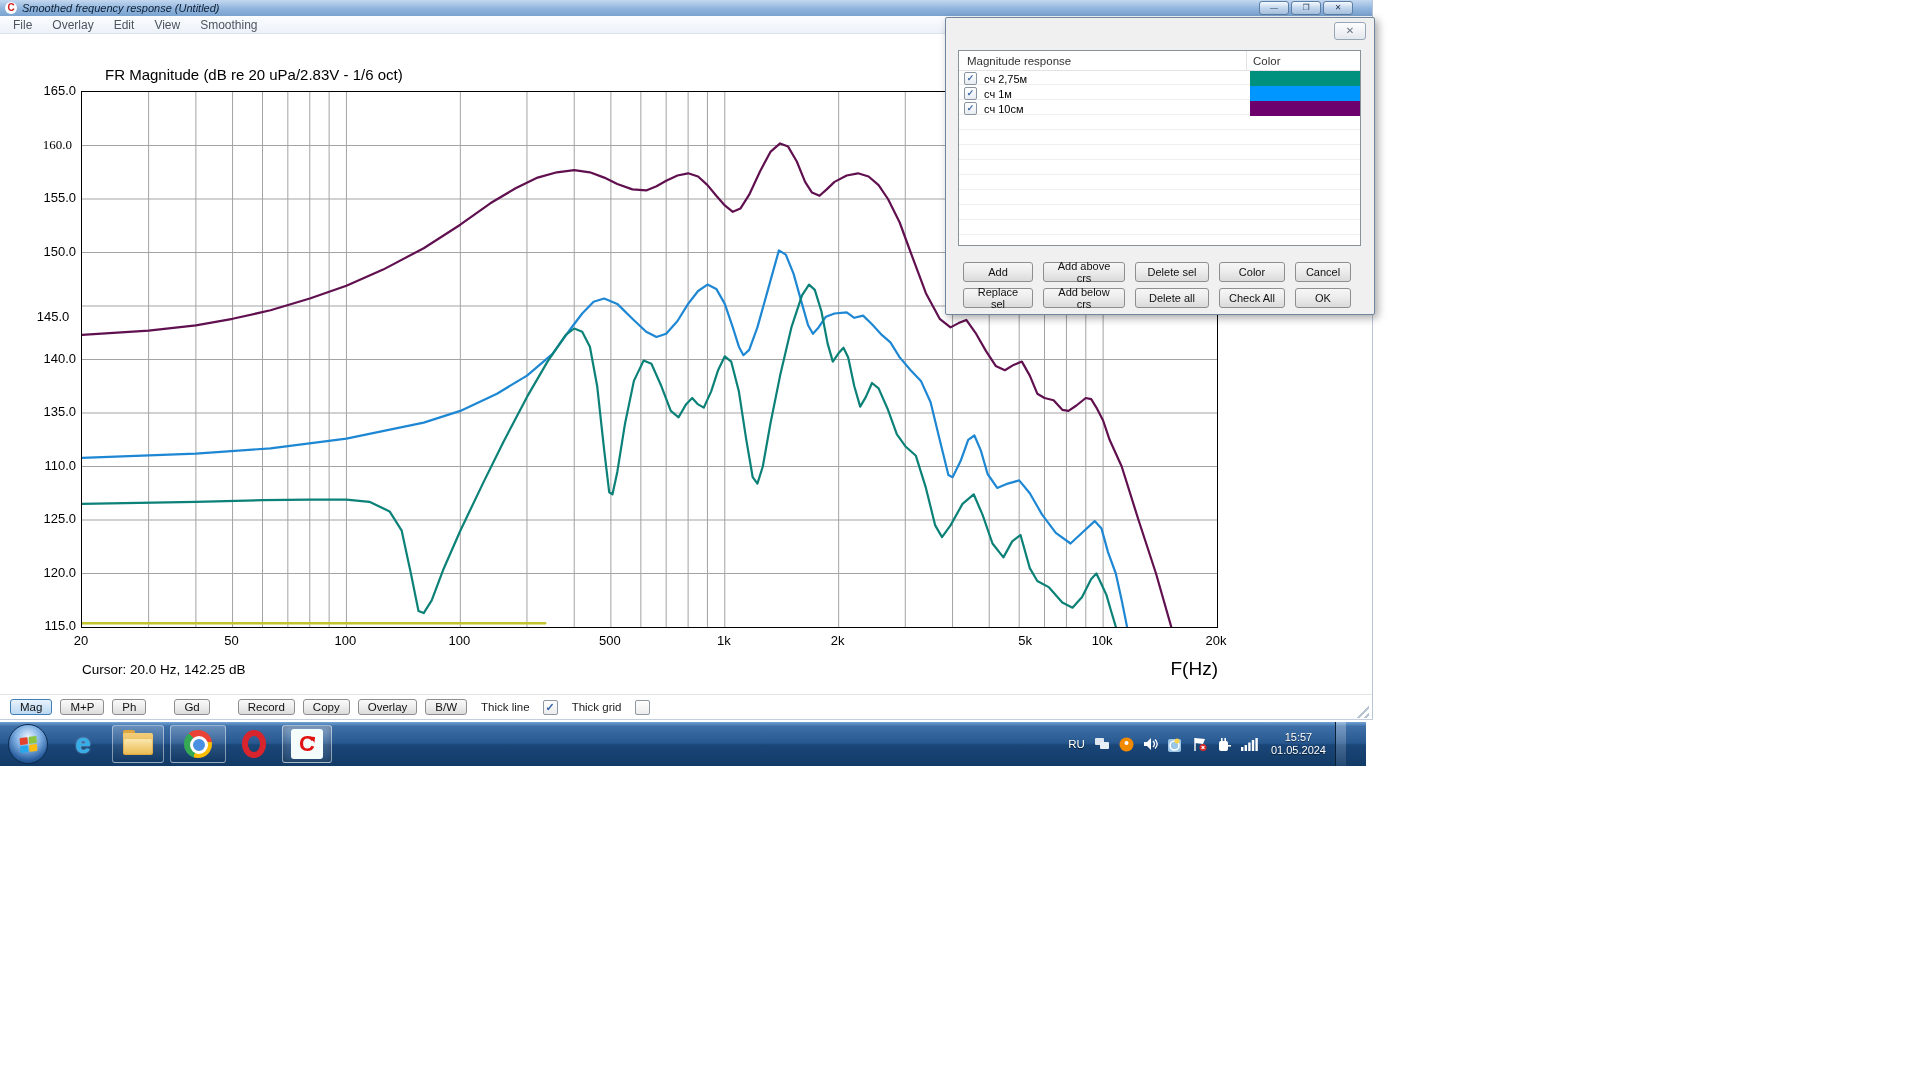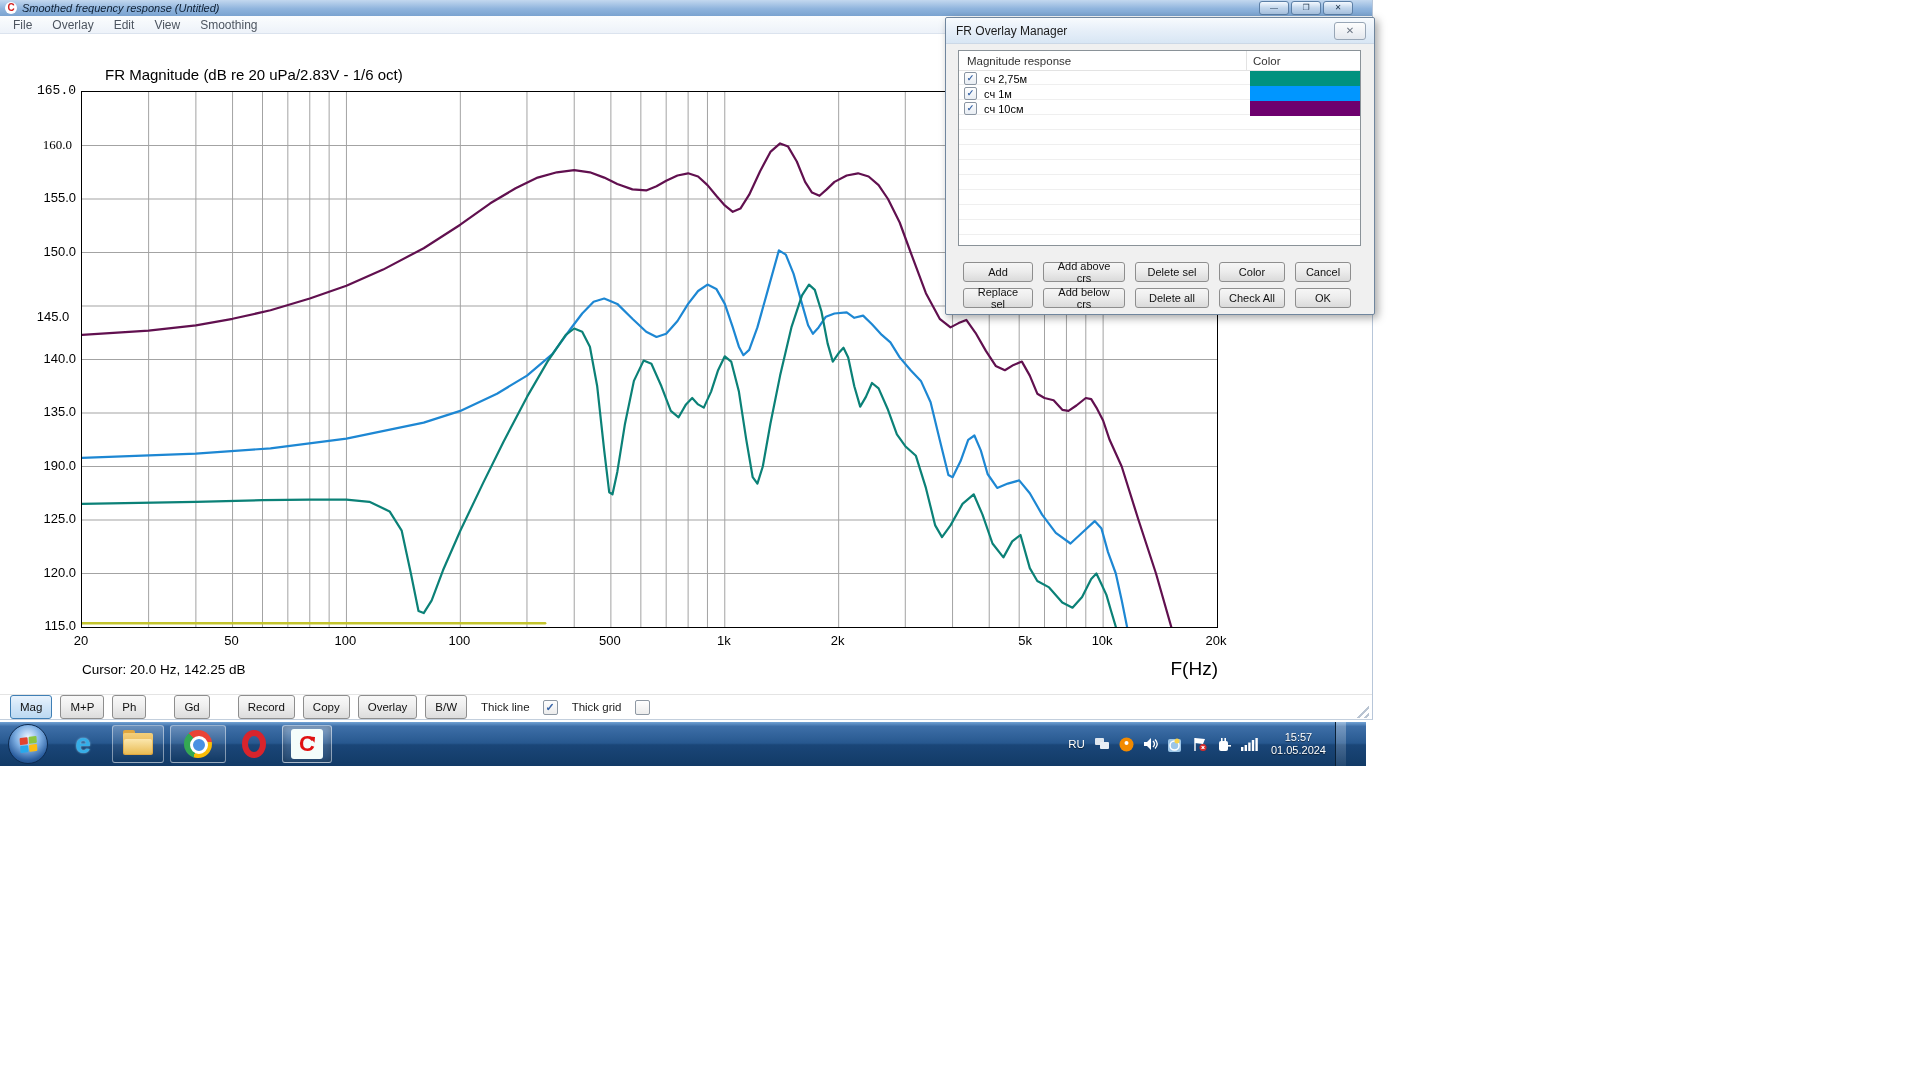--- a/index.html
+++ b/index.html
@@ -26,21 +26,21 @@
   .chart-title{position:absolute;left:105px;top:66px;font-size:15px;color:#000;}
   .plot{position:absolute;left:81px;top:91px;width:1135px;height:535px;border:1px solid #000;background:#fff;}
   .ylabel{position:absolute;width:46px;text-align:right;font-size:13px;color:#000;}
   .xlabel{position:absolute;top:633px;font-size:13px;color:#000;transform:translateX(-50%);}
   .fhz{position:absolute;left:1156px;top:658px;width:62px;text-align:right;font-size:19px;color:#000;}
   .cursor-text{position:absolute;left:82px;top:662px;font-size:13.5px;color:#000;}
   
   .toolbar{position:absolute;left:0;top:694px;width:1372px;height:25px;border-top:1px solid #e4e4e4;
            display:flex;align-items:center;padding-left:10px;box-sizing:border-box;gap:8px;background:#fff;}
   .btn7{background:linear-gradient(#f9f9f9,#efefef 45%,#dcdcdc);border:1px solid #8e8e8e;border-radius:3px;
-        font-size:11.5px;color:#111;height:24px;padding:0 9px;display:inline-flex;align-items:center;box-sizing:border-box;}
+        font-size:11.5px;color:#111;height:16px;padding:0 9px;display:inline-flex;align-items:center;box-sizing:border-box;}
   .btn7.active{background:linear-gradient(#e9f3fd,#d2e6f8 45%,#bcd9f1);border-color:#3f7fb5;}
   .tb-gap{width:12px;}
   .chklabel{font-size:11.5px;color:#222;margin-left:6px;}
   .chk{width:13px;height:13px;border:1px solid #8e98a3;border-radius:2px;background:linear-gradient(#fff,#ececec);
        margin-left:5px;font-size:11px;line-height:12px;text-align:center;color:#3a66a8;font-weight:bold;}
   
   .dialog{position:absolute;left:945px;top:17px;width:428px;height:296px;background:#f0f0f0;
           border:1px solid #70869e;border-radius:2px;box-shadow:3px 3px 8px rgba(0,0,0,.35);}
   .dlg-titlebar{position:absolute;left:0;top:0;width:100%;height:26px;
                 background:linear-gradient(#f8fbfe,#e8f0f9 45%,#d8e6f4);
@@ -170,28 +170,28 @@
           <line x1="0" y1="107" x2="1135" y2="107" stroke="#a3a3a3" stroke-width="1"></line>
           <line x1="0" y1="53.5" x2="1135" y2="53.5" stroke="#a3a3a3" stroke-width="1"></line>
           <polyline points="0.0,242.9 66.6,238.6 113.9,233.3 150.6,226.8 188.5,218.3 227.8,206.5 264.4,193.7 301.1,177.6 341.7,156.2 378.3,132.7 408.3,111.3 433.6,96.3 455.6,85.6 474.9,80.3 492.2,78.1 507.9,80.3 522.2,85.6 535.3,92.0 550.4,97.4 564.2,98.4 574.5,94.2 584.2,88.8 595.5,83.5 606.1,81.3 616.1,84.5 625.5,93.1 634.3,103.8 642.8,113.4 650.8,119.8 658.4,116.6 667.2,102.7 678.1,79.2 688.4,59.9 698.1,51.4 706.1,54.6 714.8,69.5 723.1,89.9 730.0,100.6 737.5,103.8 744.7,97.4 752.5,89.9 764.7,83.5 776.0,81.3 786.6,84.5 796.6,93.1 806.0,107.0 817.7,130.5 828.7,160.5 843.9,201.2 857.7,226.8 868.5,235.4 876.6,231.1 884.3,227.9 893.5,240.8 903.9,258.9 913.7,273.9 922.9,278.2 931.6,272.9 939.9,269.6 947.8,283.6 955.3,301.7 962.5,306.0 971.6,308.2 980.3,317.8 986.5,318.9 994.4,313.5 1003.8,306.0 1009.2,307.1 1014.4,315.6 1021.1,328.5 1027.6,347.8 1039.7,374.5 1056.5,428.0 1074.0,481.5 1089.9,537.1" fill="none" stroke="#61104f" stroke-width="2.2" stroke-linejoin="round" stroke-linecap="round"></polyline>
           <polyline points="0.0,365.9 113.9,361.7 188.5,356.3 264.4,346.7 341.7,330.6 378.3,318.9 415.0,301.7 445.0,283.6 470.3,262.1 488.1,237.5 500.2,221.5 511.6,209.7 522.2,206.5 535.3,211.9 550.4,226.8 564.2,239.7 574.5,245.0 584.2,241.8 595.5,229.0 606.1,211.9 616.1,199.0 625.5,192.6 634.3,196.9 642.8,211.9 650.8,235.4 656.9,254.7 661.4,263.2 667.2,257.9 675.4,235.4 685.9,197.9 696.9,158.4 703.8,162.6 711.6,181.9 720.0,211.9 726.1,233.3 730.9,241.8 736.6,235.4 743.9,224.7 752.5,221.5 764.7,220.4 772.3,225.8 781.1,223.6 790.0,232.2 799.8,242.9 808.4,250.4 817.7,265.4 828.7,278.2 838.9,288.9 848.6,310.3 857.7,347.8 866.4,383.1 870.6,385.2 878.6,369.1 886.2,347.8 892.4,343.5 898.8,358.4 905.6,382.0 915.2,395.9 925.8,391.6 937.2,388.4 947.8,401.3 960.1,422.6 973.8,440.8 988.5,451.5 1000.1,440.8 1012.7,429.1 1019.5,436.6 1026.0,460.1 1033.8,481.5 1039.7,508.3 1045.5,537.1" fill="none" stroke="#1d87d3" stroke-width="2.2" stroke-linejoin="round" stroke-linecap="round"></polyline>
           <polyline points="0.0,411.9 113.9,409.8 180.5,408.2 227.8,407.7 264.4,407.7 287.4,409.8 307.6,419.4 319.7,438.7 328.9,481.5 336.5,519.0 341.7,521.1 349.7,508.3 361.0,478.3 378.3,438.7 401.3,390.6 421.4,349.9 445.0,304.9 465.5,269.6 483.8,242.9 492.2,236.5 500.2,239.7 507.9,254.7 515.2,294.3 522.2,358.4 527.2,400.2 530.5,402.3 535.3,379.9 543.0,331.7 551.9,288.9 561.6,268.6 569.4,271.8 579.4,294.3 588.8,318.9 596.6,325.3 604.0,312.4 610.2,306.0 616.1,312.4 621.8,315.6 629.1,299.6 636.1,278.2 642.8,264.3 649.2,269.6 656.9,299.6 664.3,347.8 670.7,385.2 675.4,391.6 680.8,374.5 688.4,331.7 698.1,283.6 709.4,235.4 720.0,203.3 727.0,192.6 732.8,197.9 739.4,219.3 745.6,251.4 750.8,269.6 756.7,261.1 761.5,255.7 766.2,265.4 772.3,294.3 778.2,314.6 783.9,304.9 790.0,291.0 796.6,296.4 806.0,317.8 814.9,342.4 823.3,354.2 833.9,363.8 843.9,395.9 853.2,433.4 860.0,445.1 868.5,433.4 880.5,411.9 891.7,402.3 900.5,422.6 910.5,451.5 921.4,465.4 930.2,449.4 938.5,443.0 947.8,476.1 955.3,489.0 967.1,495.4 980.3,510.4 990.5,515.7 1000.1,505.0 1009.2,486.9 1014.4,481.5 1019.5,492.2 1024.4,502.9 1029.1,519.0 1034.5,537.1" fill="none" stroke="#0b8177" stroke-width="2.2" stroke-linejoin="round" stroke-linecap="round"></polyline>
           <polyline points="0.0,531.3 463.1,531.3" fill="none" stroke="#c3c42d" stroke-width="2.6" stroke-linejoin="round" stroke-linecap="round"></polyline>
         </svg>
     </div>
 
     <div id="ylabels">
-        <div class="ylabel" style="left: 30px; top: 83px; font-family: Liberation Mono, monospace;">165.0</div>
+        <div class="ylabel" style="left: 30px; top: 83px;">165.0</div>
         <div class="ylabel" style="left: 26px; top: 136.5px; font-family: Liberation Serif, serif;">160.0</div>
         <div class="ylabel" style="left: 30px; top: 190px;">155.0</div>
         <div class="ylabel" style="left: 30px; top: 243.5px;">150.0</div>
         <div class="ylabel" style="left: 30px; top: 309px; text-align: center;">145.0</div>
         <div class="ylabel" style="left: 30px; top: 350.5px;">140.0</div>
         <div class="ylabel" style="left: 30px; top: 404px;">135.0</div>
-        <div class="ylabel" style="left: 30px; top: 457.5px;">190.0</div>
+        <div class="ylabel" style="left: 30px; top: 457.5px;">110.0</div>
         <div class="ylabel" style="left: 30px; top: 511px;">125.0</div>
         <div class="ylabel" style="left: 30px; top: 564.5px;">120.0</div>
         <div class="ylabel" style="left: 30px; top: 618px;">115.0</div>
       </div>
     <div id="xlabels">
         <div class="xlabel" style="left: 81px;">20</div>
         <div class="xlabel" style="left: 231.554px;">50</div>
         <div class="xlabel" style="left: 345.444px;">100</div>
         <div class="xlabel" style="left: 459.333px;">100</div>
         <div class="xlabel" style="left: 609.887px;">500</div>
@@ -217,23 +217,20 @@
         <button class="btn7">B/W</button>
         <span class="chklabel">Thick line</span>
         <span class="chk">✓</span>
         <span class="chklabel">Thick grid</span>
         <span class="chk"></span>
       </div>
     <div class="grip"></div>
   </div>
 
   <div class="dialog">
-    <div class="dlg-titlebar">
-      <div class="dlg-title">FR Overlay Manager</div>
-    </div>
     <div class="dlg-close">✕</div>
     <div class="dlg-list">
       <div class="dlg-list-header">
         <div class="dlg-col-name">Magnitude response</div>
         <div class="dlg-col-color">Color</div>
       </div>
       <div id="dlg-rows">
           <div class="dlg-row">
             <span class="rowchk">✓</span>
             <span class="dlg-row-label">сч 2,75м</span>

